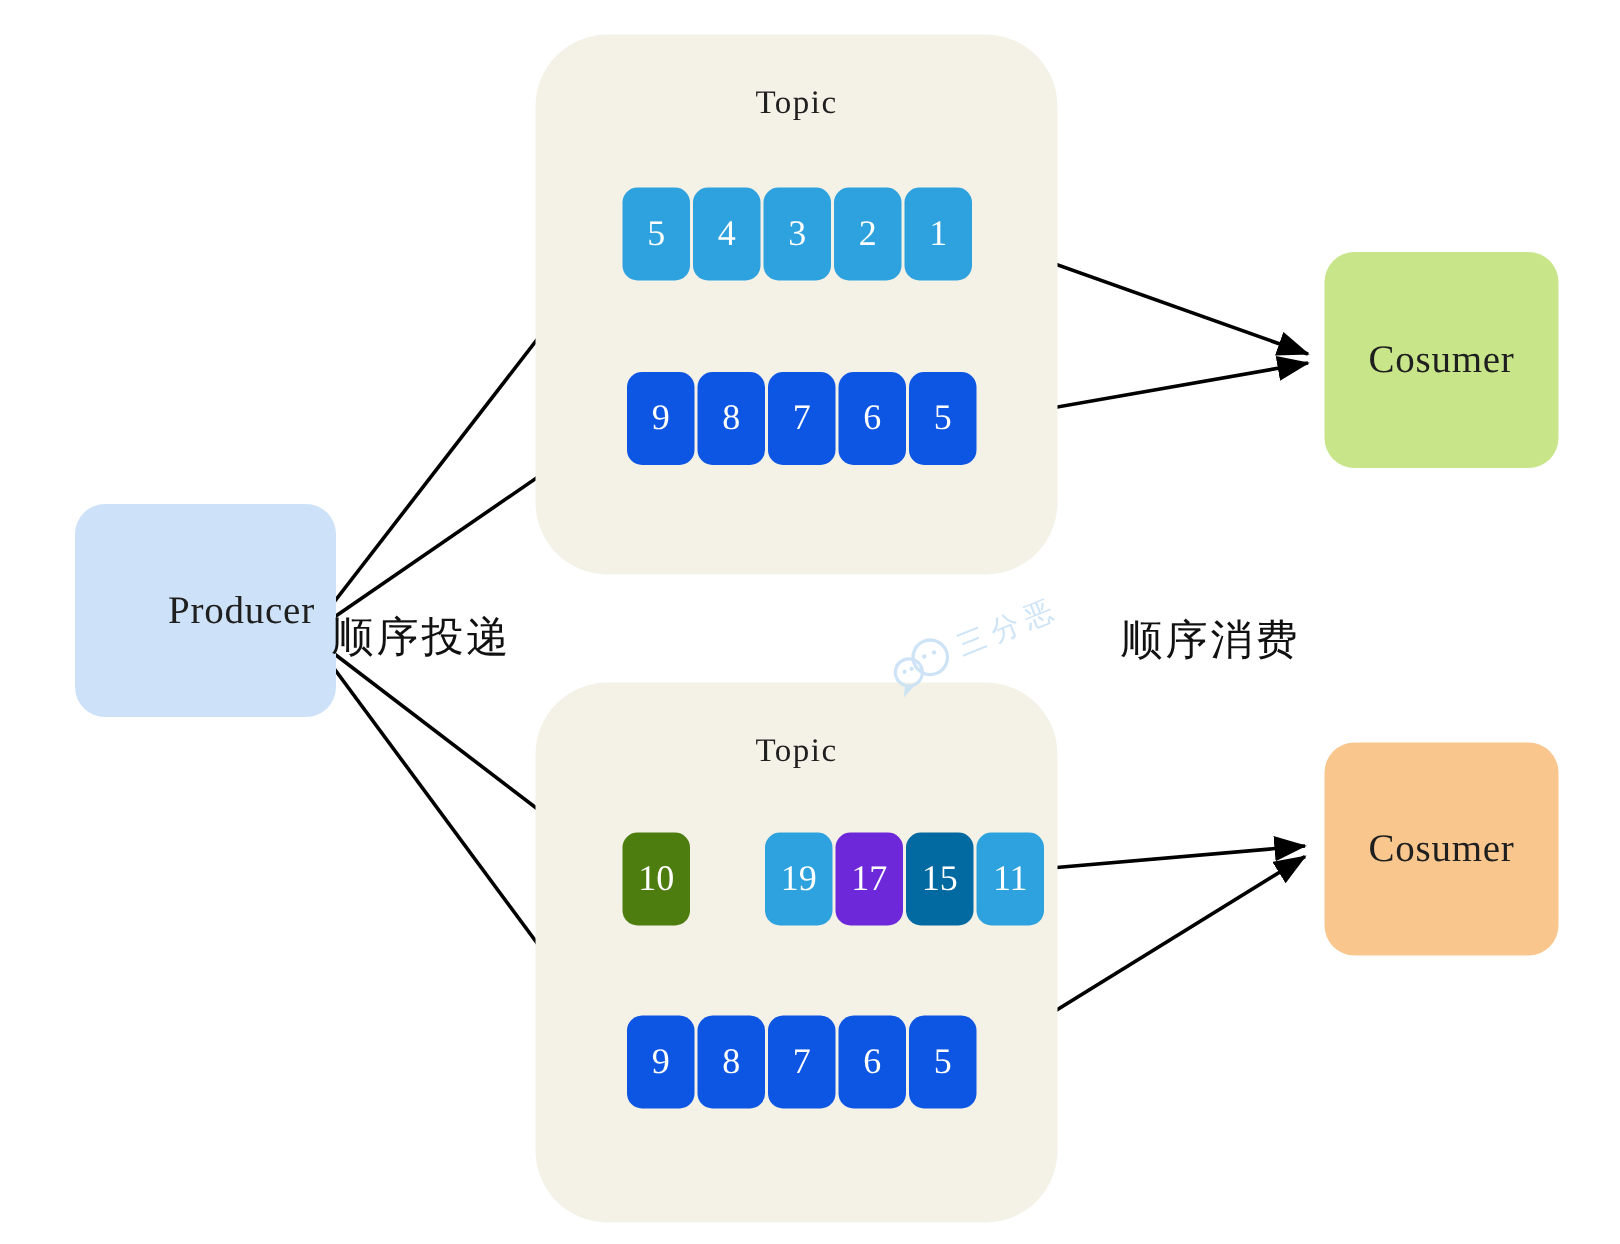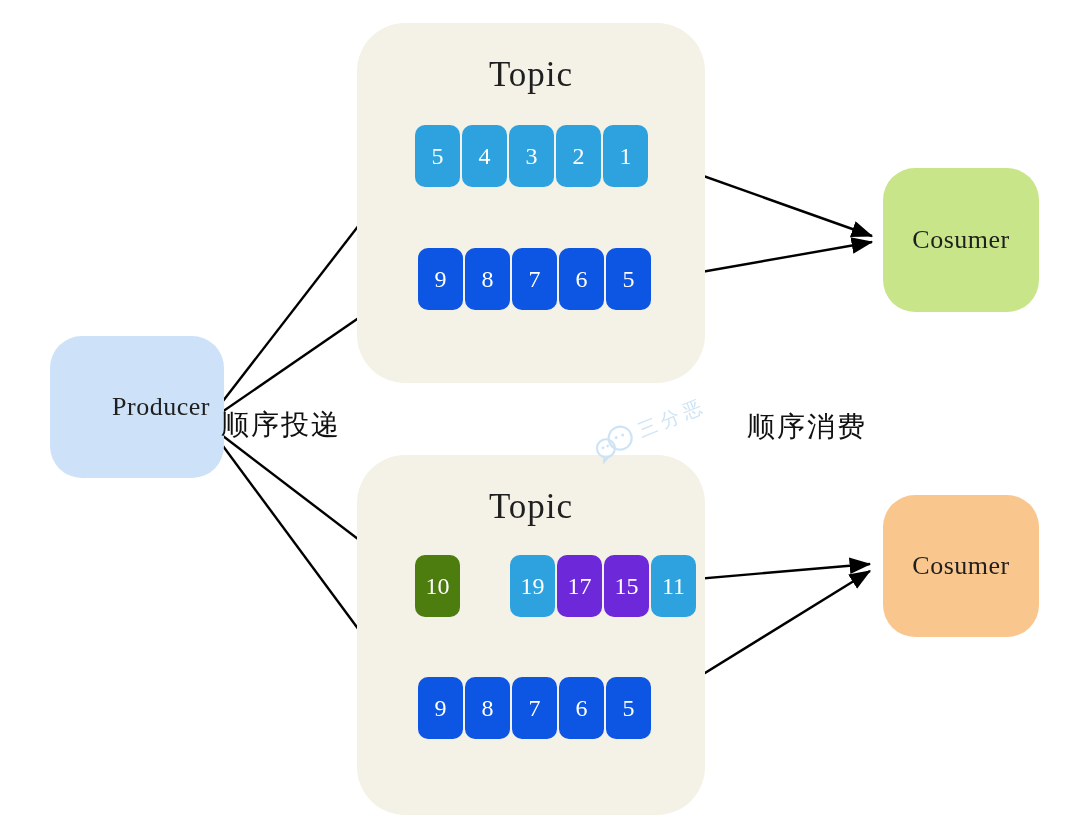--- a/index.html
+++ b/index.html
@@ -21,40 +21,40 @@
     width: 1080px; height: 829px;
     pointer-events: none;
   }
   #arrows path.flow { stroke: #000000; stroke-width: 2.4; fill: none; }
 
   .node {
     position: absolute;
     display: flex;
     align-items: center;
     justify-content: center;
-    border-radius: 32px;
+    border-radius: 20px;
     font-size: 26px;
     letter-spacing: 0.5px;
   }
   .producer { left: 50px; top: 336px; width: 174px; height: 142px; padding-left: 48px; }
   .consumer-1 { left: 883px; top: 168px; width: 156px; height: 144px; }
   .consumer-2 { left: 883px; top: 495px; width: 156px; height: 142px; }
 
   .topic {
     position: absolute;
     width: 348px;
     height: 360px;
     border-radius: 48px;
   }
   .topic-1 { left: 357px; top: 23px; }
   .topic-2 { left: 357px; top: 455px; }
   .topic-title {
     margin-top: 32px;
     text-align: center;
-    font-size: 35px;
+    font-size: 22px;
     letter-spacing: 1px;
   }
 
   .queue {
     position: absolute;
     display: flex;
     gap: 2px;
   }
   .queue-1 { left: 415px; top: 125px; }
   .queue-2 { left: 418px; top: 248px; }
@@ -146,21 +146,21 @@
     <div class="cell" style="background-color: rgb(13, 85, 227);">5</div>
   </div>
 
   <div class="topic topic-2" style="background-color: rgb(244, 241, 231);">
     <div class="topic-title">Topic</div>
   </div>
   <div class="queue queue-3">
     <div class="cell" style="background-color: #4d7c0f;">10</div>
     <div class="cell" style="background-color: rgb(45, 162, 222); margin-left: 48px;">19</div>
     <div class="cell" style="background-color: #6d28d9;">17</div>
-    <div class="cell" style="background-color: #6d28d9;">15</div>
+    <div class="cell" style="background-color: #0369a1;">15</div>
     <div class="cell" style="background-color: rgb(45, 162, 222);">11</div>
   </div>
   <div class="queue queue-4">
     <div class="cell" style="background-color: rgb(13, 85, 227);">9</div>
     <div class="cell" style="background-color: rgb(13, 85, 227);">8</div>
     <div class="cell" style="background-color: rgb(13, 85, 227);">7</div>
     <div class="cell" style="background-color: rgb(13, 85, 227);">6</div>
     <div class="cell" style="background-color: rgb(13, 85, 227);">5</div>
   </div>
 

